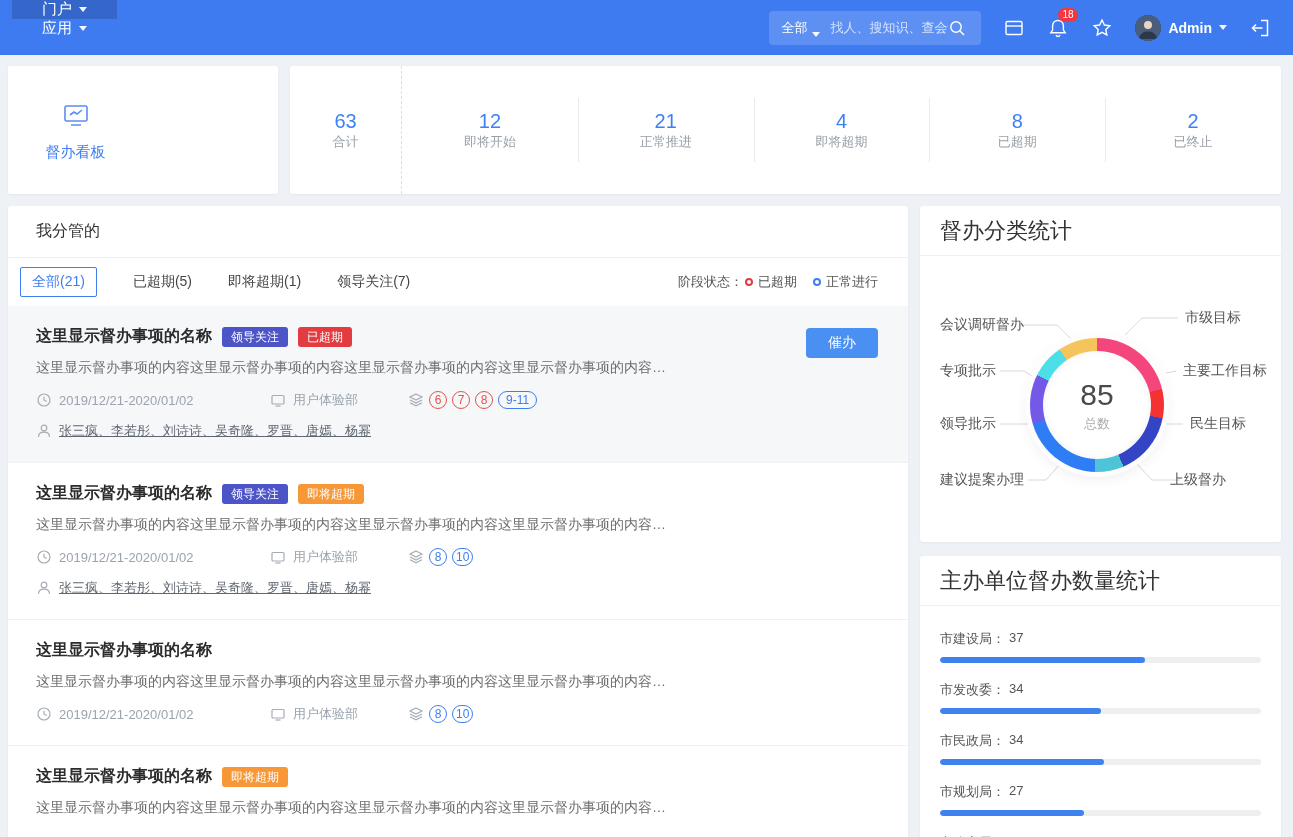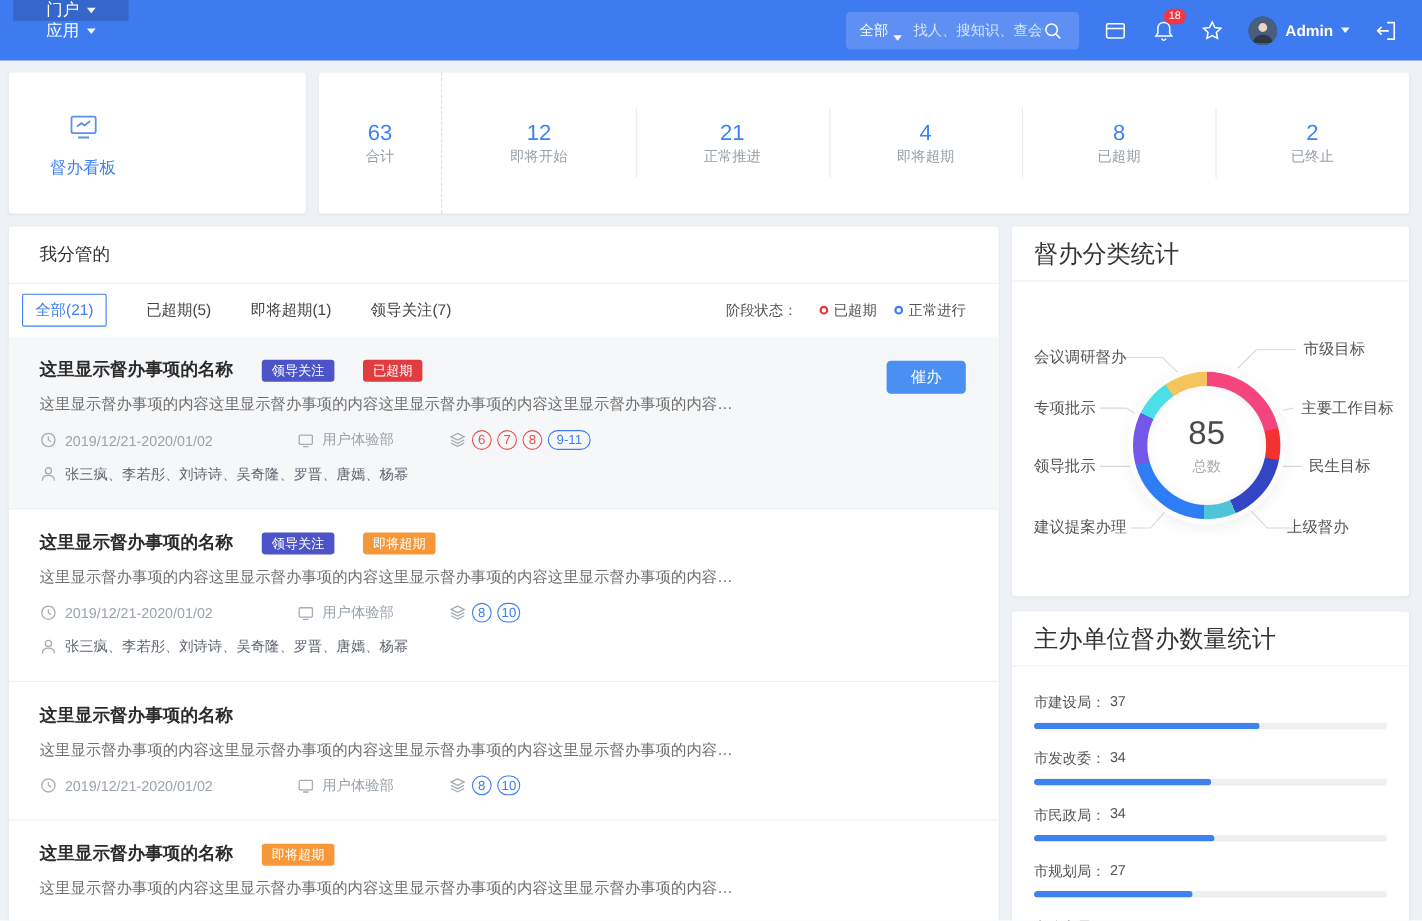--- a/index.html
+++ b/index.html
@@ -41,44 +41,44 @@
   .stat-num { font-size:20px; color:#3b82f6; margin-bottom:0; }
   .stat-label { font-size:13px; color:#98a0a8; }
 
   
   .main { width:900px; flex:none; padding-bottom:4px; }
   .main-header { height:52px; display:flex; align-items:center; padding:0 28px; font-size:16px; color:#333; border-bottom:1px solid #f0f0f0; }
   .tabs-row { height:48px; display:flex; align-items:center; justify-content:space-between; padding:0 30px 0 12px; }
   .tabs { display:flex; align-items:center; }
   .tab { font-size:14px; color:#444; margin-right:36px; padding:5px 0; cursor:pointer; }
   .tab.active { border:1px solid #3e7ef0; color:#3e7ef0; border-radius:2px; padding:5px 11px; }
-  .legend { display:flex; align-items:center; gap:20px; font-size:13px; color:#555; }
+  .legend { display:flex; align-items:center; gap:2px; font-size:13px; color:#555; }
   .legend-item { display:flex; align-items:center; gap:5px; }
   .ring { width:8px; height:8px; border-radius:50%; border:2px solid; display:inline-block; }
 
   .list-item { padding:20px 28px 22px; border-bottom:1px solid #f1f1f1; position:relative; }
   .list-item.highlight { background:#f6f7f9; }
-  .item-title-row { display:flex; align-items:center;gap:16px; }
+  .item-title-row { display:flex; align-items:center; }
   .item-title { font-size:16px; font-weight:bold; color:#2b2b2b; }
   .badge { margin-left:10px; padding:2px 9px; border-radius:3px; color:#fff; font-size:12px; line-height:16px; }
   .badge.focus { background:#4c54c8; }
   .badge.overdue { background:#e23b40; }
   .badge.warn { background:#f79738; }
   .urge-btn { position:absolute; right:30px; top:22px; width:72px; height:30px; background:#4a8ff2; color:#fff; border:none; border-radius:4px; font-size:14px; cursor:pointer; font-family:inherit; }
   .item-content { margin-top:12px; font-size:14px; color:#6e6e6e; }
   .meta { margin-top:14px; display:flex; align-items:center; font-size:13px; color:#9aa3ad; }
   .m-block { display:flex; align-items:center; gap:7px; }
   .m-date { width:234px; }
   .m-dept { width:138px; }
   .m-stages { display:flex; align-items:center; gap:5px; }
   .chip { min-width:18px; height:18px; padding:0 3px; border-radius:9px; border:1px solid; font-size:12px; display:inline-flex; align-items:center; justify-content:center; background:transparent; }
   .chip.red { color:#e2544c; border-color:#e2544c; }
   .chip.blue { color:#3e7ef0; border-color:#3e7ef0; }
   .chip.pill { padding:0 7px; }
-  .people { margin-top:13px; display:flex; align-items:center; gap:7px; font-size:13px; color:#5f6670; }
+  .people { margin-top:13px; display:flex; align-items:center; gap:7px; font-size:13px; color:#5f6670;text-decoration:underline; }
 
   
   .right-col { flex:1; display:flex; flex-direction:column; gap:14px; }
   .card-header { height:50px; display:flex; align-items:center; padding:0 20px; font-size:22px; color:#333; border-bottom:1px solid #f0f0f0; }
   .chart-area { position:relative; height:286px; }
   .callouts { position:absolute; left:0; top:0; }
   .donut { position:absolute; left:110px; top:82px; width:134px; height:134px; border-radius:50%; box-shadow:0 0 0 5px #fdfdfd, 0 4px 16px rgba(0,0,0,0.10); }
   .donut-hole { position:absolute; left:13px; top:13px; width:108px; height:108px; background:#fff; border-radius:50%; box-shadow:inset 0 0 10px rgba(0,0,0,0.06); display:flex; flex-direction:column; align-items:center; justify-content:center; }
   .total { font-size:30px; color:#4a4a4a; }
   .total-label { font-size:13px; color:#aaa; margin-top:3px; }

